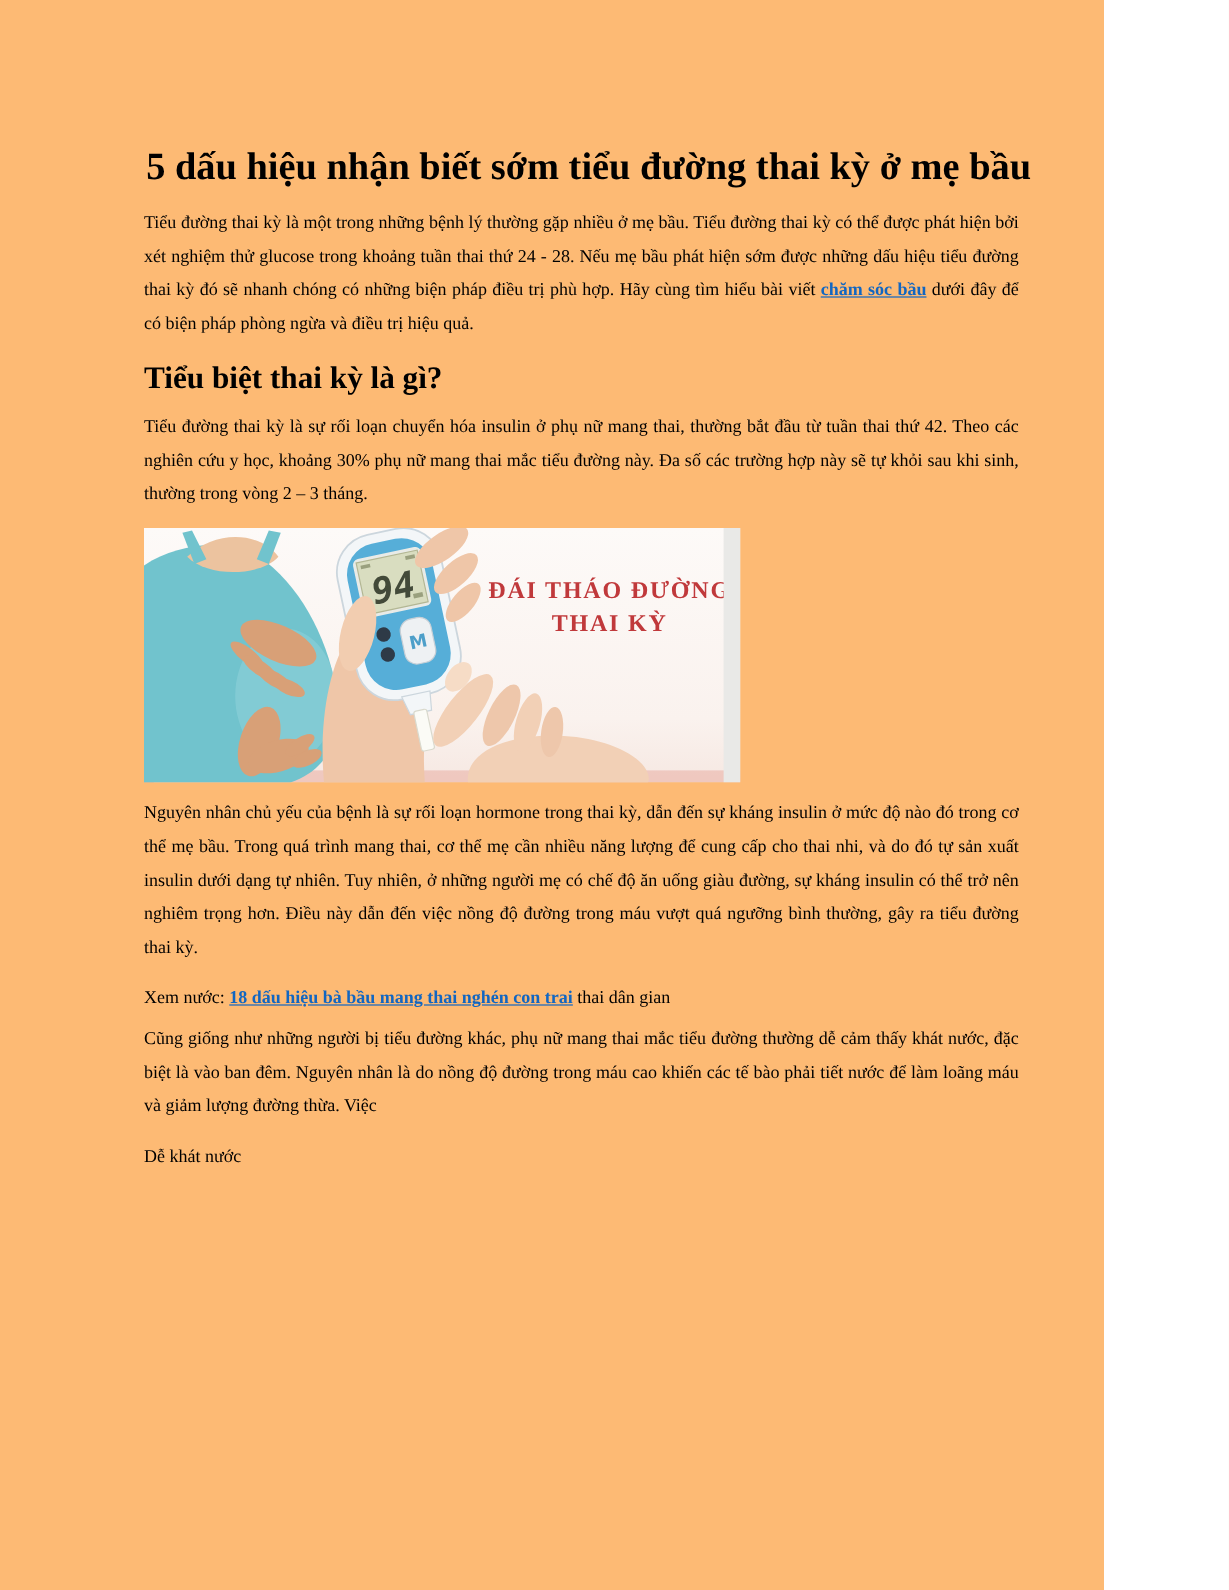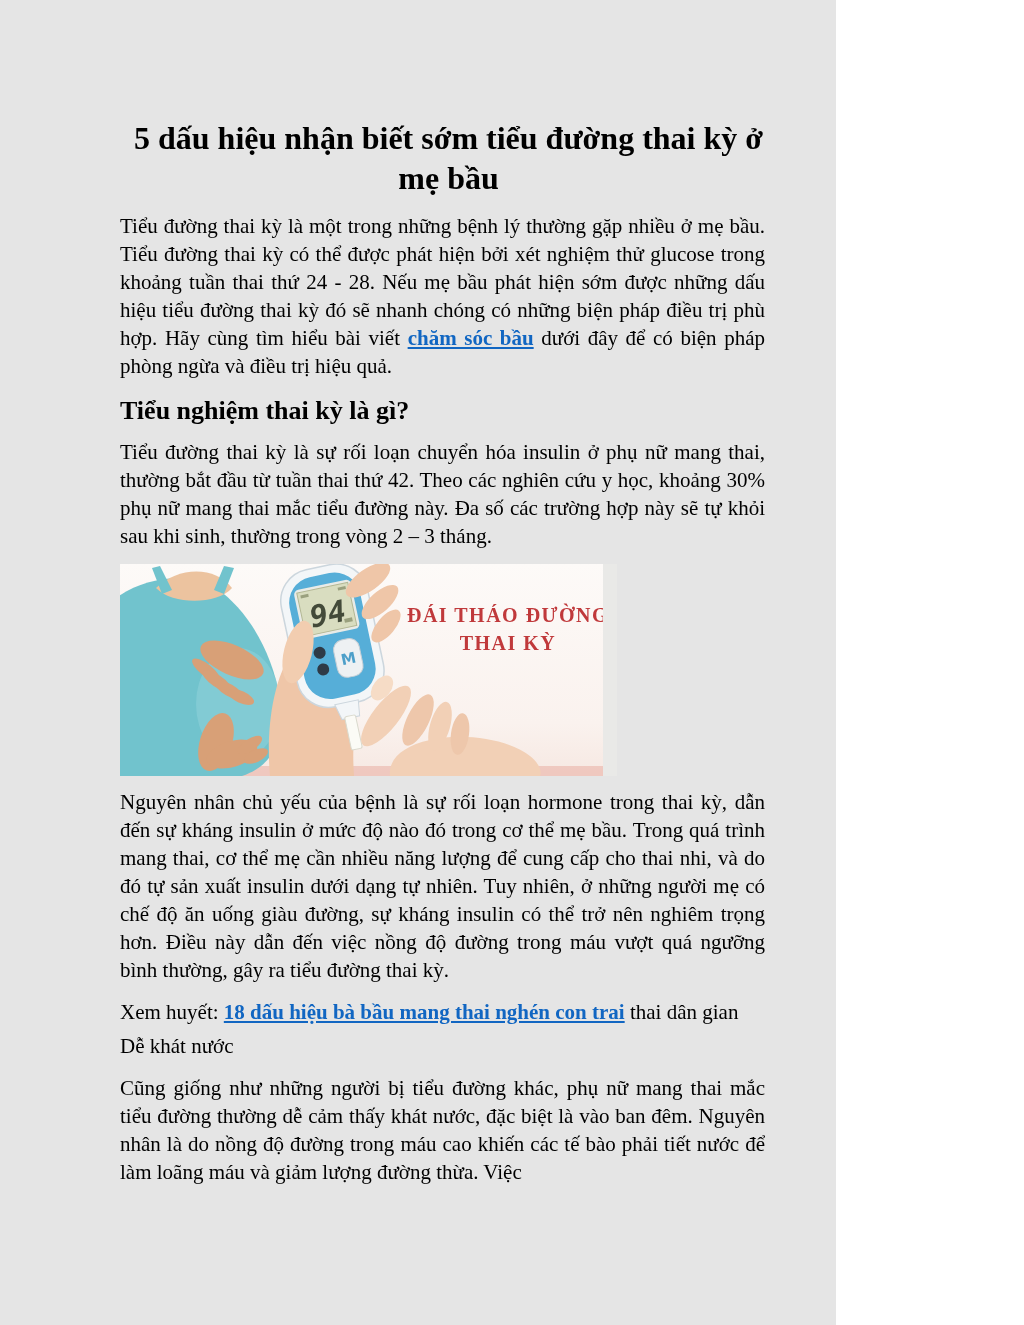--- a/index.html
+++ b/index.html
@@ -2,44 +2,44 @@
 <html><head>
 <meta charset="utf-8">
 <style>
   html, body {
     margin: 0;
     padding: 0;
     background: #ffffff;
   }
   .page {
     position: relative;
-    width: 836px;
+    width: 920px;
     height: 1325px;
-    background: #e5e5e5;
+    background: #fdba74;
     box-sizing: border-box;
     padding: 118px 59px 0 120px;
     font-family: "Liberation Serif", "DejaVu Serif", serif;
     color: #000000;
     overflow: hidden;
   }
   h1.doc-title {
     font-size: 32px;
     line-height: 40px;
     font-weight: bold;
     text-align: center;
     margin: 0 0 14px 0;
   }
   h2.doc-h2 {
     font-size: 26px;
     line-height: 34px;
     font-weight: bold;
     margin: 0 0 10px 0;
   }
   p.body {
-    font-size: 21px;
+    font-size: 15px;
     line-height: 28px;
     margin: 0 12px 14px 0;
     text-align: justify;
   }
   p.see-more { margin-bottom: 6px; }
   a.doc-link {
     color: #1166c2;
     font-weight: bold;
     text-decoration: underline;
     cursor: pointer;
@@ -53,21 +53,21 @@
 </style>
 </head>
 <body>
 
 <div class="page">
 
   <h1 class="doc-title">5 dấu hiệu nhận biết sớm tiểu đường thai kỳ ở mẹ bầu</h1>
 
   <p class="body"><span>Tiểu đường thai kỳ là một trong những bệnh lý thường gặp nhiều ở mẹ bầu. Tiểu đường thai kỳ có thể được phát hiện bởi xét nghiệm thử glucose trong khoảng tuần thai thứ 24 - 28. Nếu mẹ bầu phát hiện sớm được những dấu hiệu tiểu đường thai kỳ đó sẽ nhanh chóng có những biện pháp điều trị phù hợp. Hãy cùng tìm hiểu bài viết </span><a class="doc-link">chăm sóc bầu</a><span> dưới đây để có biện pháp phòng ngừa và điều trị hiệu quả.</span></p>
 
-  <h2 class="doc-h2">Tiểu nghiệm thai kỳ là gì?</h2>
+  <h2 class="doc-h2">Tiểu biệt thai kỳ là gì?</h2>
 
   <p class="body">Tiểu đường thai kỳ là sự rối loạn chuyển hóa insulin ở phụ nữ mang thai, thường bắt đầu từ tuần thai thứ 42. Theo các nghiên cứu y học, khoảng 30% phụ nữ mang thai mắc tiểu đường này. Đa số các trường hợp này sẽ tự khỏi sau khi sinh, thường trong vòng 2 – 3 tháng.</p>
 
   <div class="figure-wrap">
     <svg width="497" height="212" viewBox="0 0 497 212" xmlns="http://www.w3.org/2000/svg">
       <defs>
         <linearGradient id="bgG" x1="0" y1="0" x2="0" y2="1">
           <stop offset="0" stop-color="#fdfaf8"></stop>
           <stop offset="0.75" stop-color="#faf2ee"></stop>
           <stop offset="1" stop-color="#f6e8e2"></stop>
@@ -157,21 +157,21 @@
           <text x="388" y="86" font-size="20">THAI KỲ</text>
         </g>
 
         <rect x="483" y="0" width="14" height="212" fill="#e9e9e7"></rect>
       </g>
     </svg>
   </div>
 
   <p class="body">Nguyên nhân chủ yếu của bệnh là sự rối loạn hormone trong thai kỳ, dẫn đến sự kháng insulin ở mức độ nào đó trong cơ thể mẹ bầu. Trong quá trình mang thai, cơ thể mẹ cần nhiều năng lượng để cung cấp cho thai nhi, và do đó tự sản xuất insulin dưới dạng tự nhiên. Tuy nhiên, ở những người mẹ có chế độ ăn uống giàu đường, sự kháng insulin có thể trở nên nghiêm trọng hơn. Điều này dẫn đến việc nồng độ đường trong máu vượt quá ngưỡng bình thường, gây ra tiểu đường thai kỳ.</p>
 
-  <p class="body see-more"><span>Xem huyết: </span><a class="doc-link">18 dấu hiệu bà bầu mang thai nghén con trai</a><span> thai dân gian</span></p>
+  <p class="body see-more"><span>Xem nước: </span><a class="doc-link">18 dấu hiệu bà bầu mang thai nghén con trai</a><span> thai dân gian</span></p>
 
 
 
+  <p class="body">Cũng giống như những người bị tiểu đường khác, phụ nữ mang thai mắc tiểu đường thường dễ cảm thấy khát nước, đặc biệt là vào ban đêm. Nguyên nhân là do nồng độ đường trong máu cao khiến các tế bào phải tiết nước để làm loãng máu và giảm lượng đường thừa. Việc</p>
+
   <p class="body">Dễ khát nước</p>
-
-  <p class="body">Cũng giống như những người bị tiểu đường khác, phụ nữ mang thai mắc tiểu đường thường dễ cảm thấy khát nước, đặc biệt là vào ban đêm. Nguyên nhân là do nồng độ đường trong máu cao khiến các tế bào phải tiết nước để làm loãng máu và giảm lượng đường thừa. Việc</p>
 
 </div>
 
 </body></html>

